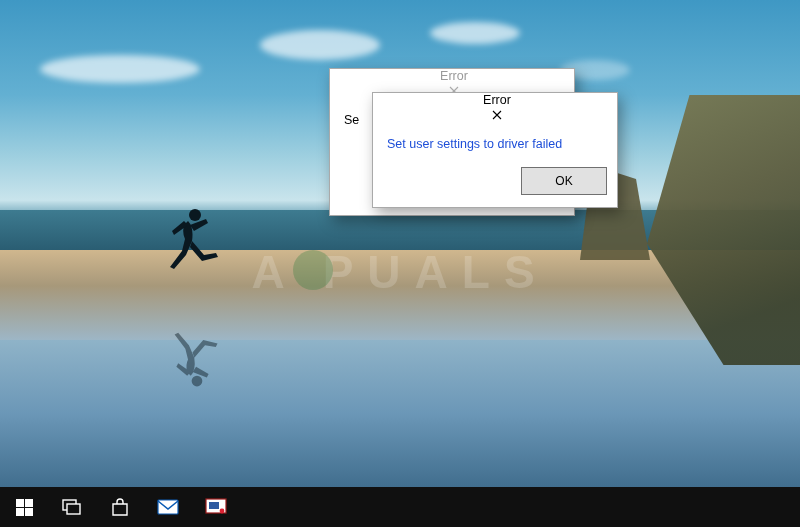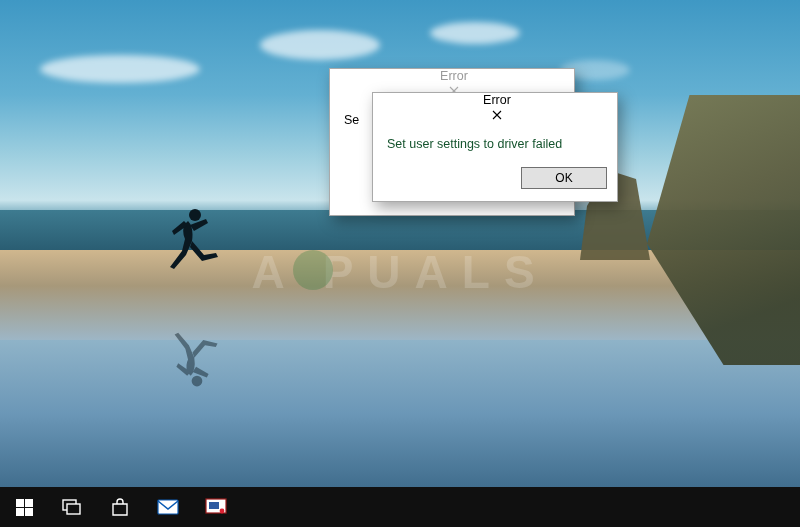--- a/index.html
+++ b/index.html
@@ -88,27 +88,27 @@
   }
   .dialog.inactive .titlebar .title { color:#9a9a9a; }
   .dialog .title { font-size:12.5px; color:#000; }
   .dialog .close {
     width:40px; height:22px; display:flex; align-items:center; justify-content:center;
     cursor:pointer;
   }
   .dialog.inactive .close svg path{ stroke:#b0b0b0; }
   .dialog .close svg path{ stroke:#000; stroke-width:1.1; }
   .dialog .body {
-    padding:14px 14px 10px 14px; font-size:12.5px; color:#14532d;
+    padding:14px 14px 10px 14px; font-size:12.5px; color:#1d4ed8;
   }
   .dialog .footer {
     display:flex; justify-content:flex-end; padding:6px 10px 12px 10px;
   }
   .dialog button.ok {
-    min-width:86px; height:22px; font-size:12px;
+    min-width:86px; height:28px; font-size:12px;
     background:#e1e1e1; border:1px solid #707070; cursor:pointer;
     font-family:inherit;
   }
 
   .dlg-back { left:329px; top:68px; width:246px; height:148px; }
   .dlg-back .body { color:#000; }
   .dlg-front{ left:372px; top:92px; width:246px; }
 
   
   .taskbar {

